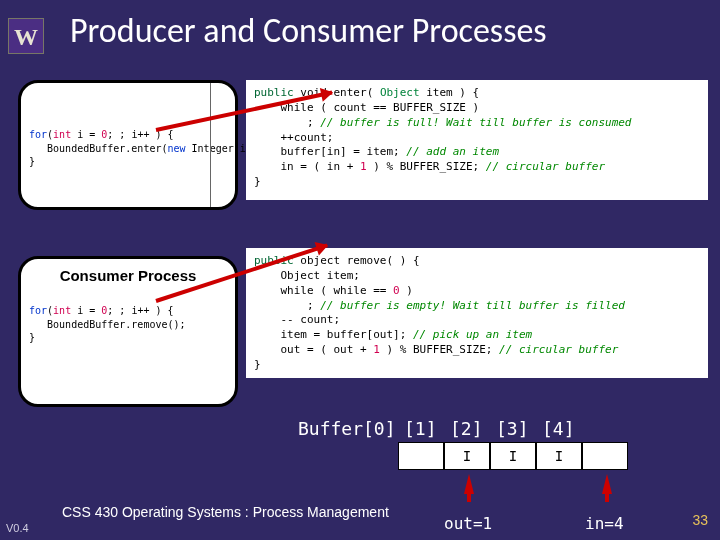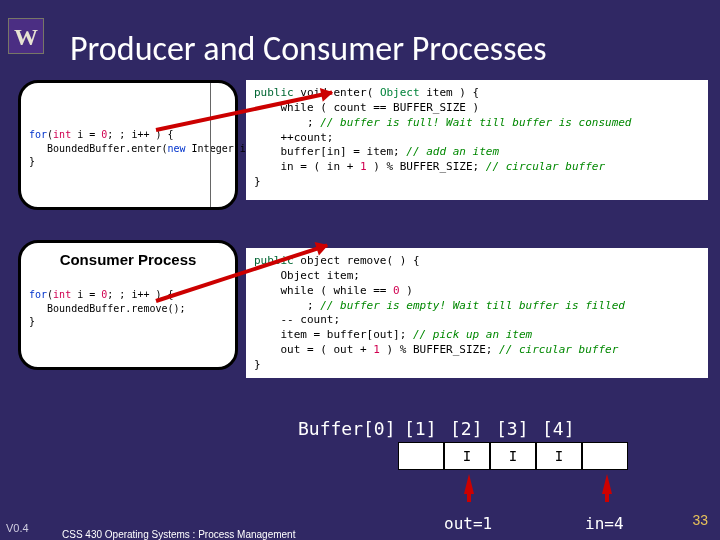--- a/index.html
+++ b/index.html
@@ -22,35 +22,35 @@
     color: #e8e3d3;
     font-family: Georgia, serif;
     font-weight: bold;
     font-size: 24px;
     text-align: center;
     line-height: 36px;
     border: 1px solid #776;
   }
   .title {
     position: absolute;
-    top: 28px;
+    top: 10px;
     left: 70px;
     font-size: 34px;
     font-family: Calibri, Arial, sans-serif;
     color: #fff;
   }
   .producer-box, .consumer-box {
     position: absolute;
     background: #fff;
     border: 3px solid #000;
     border-radius: 20px;
     color: #000;
   }
   .producer-box { top: 80px; left: 18px; width: 220px; height: 130px; }
-  .consumer-box { top: 240px; left: 18px; width: 220px; height: 130px; }
+  .consumer-box { top: 256px; left: 18px; width: 220px; height: 151px; }
   .box-label {
     position: absolute;
     top: 8px;
     left: 0;
     width: 100%;
     text-align: center;
     font-weight: bold;
     font-size: 15px;
     color: #000;
   }
@@ -154,23 +154,23 @@
     font-family: Consolas, monospace;
     font-size: 16px;
     color: #fff;
     margin-top: 12px;
   }
   .plabel-out { left: 444px; }
   .plabel-in  { left: 585px; }
 
   .footer-course {
     position: absolute;
-    bottom: 0;
+    bottom: 20px;
     left: 62px;
-    font-size: 10px;
+    font-size: 14px;
     color: #fff;
   }
   .version {
     position: absolute;
     bottom: 6px;
     left: 6px;
     font-size: 11px;
     color: #d0cde0;
   }
   .page-num {

